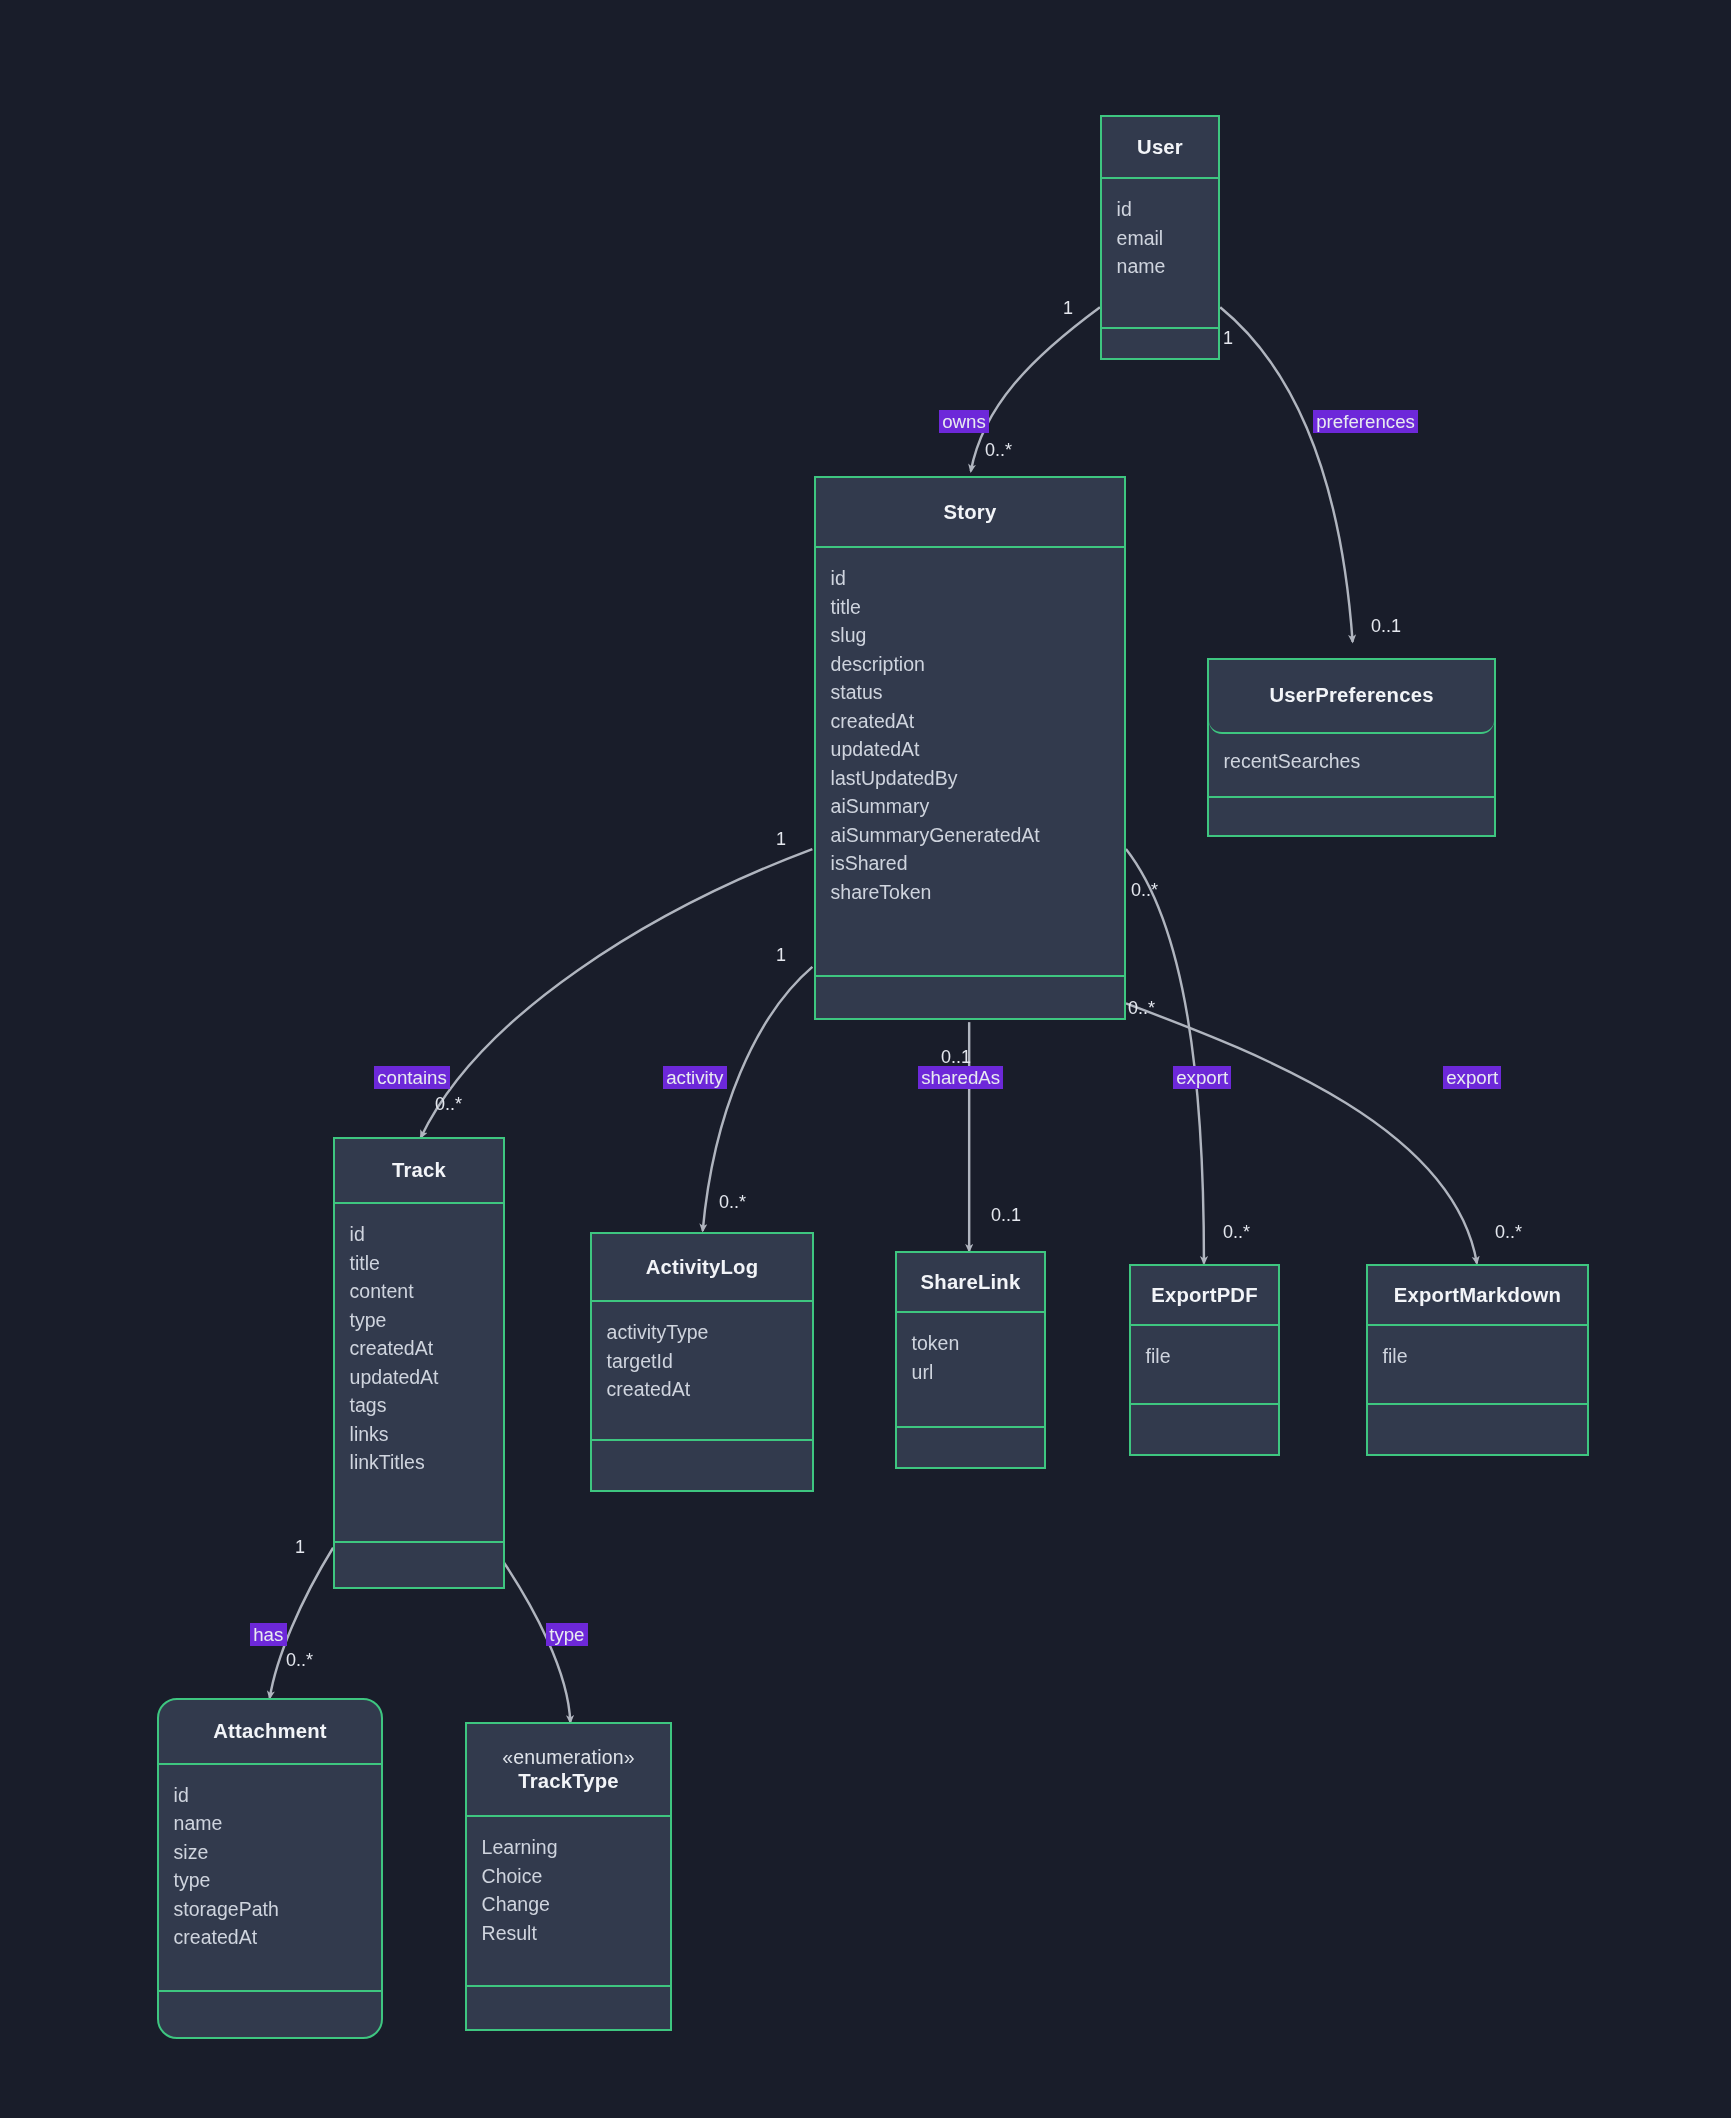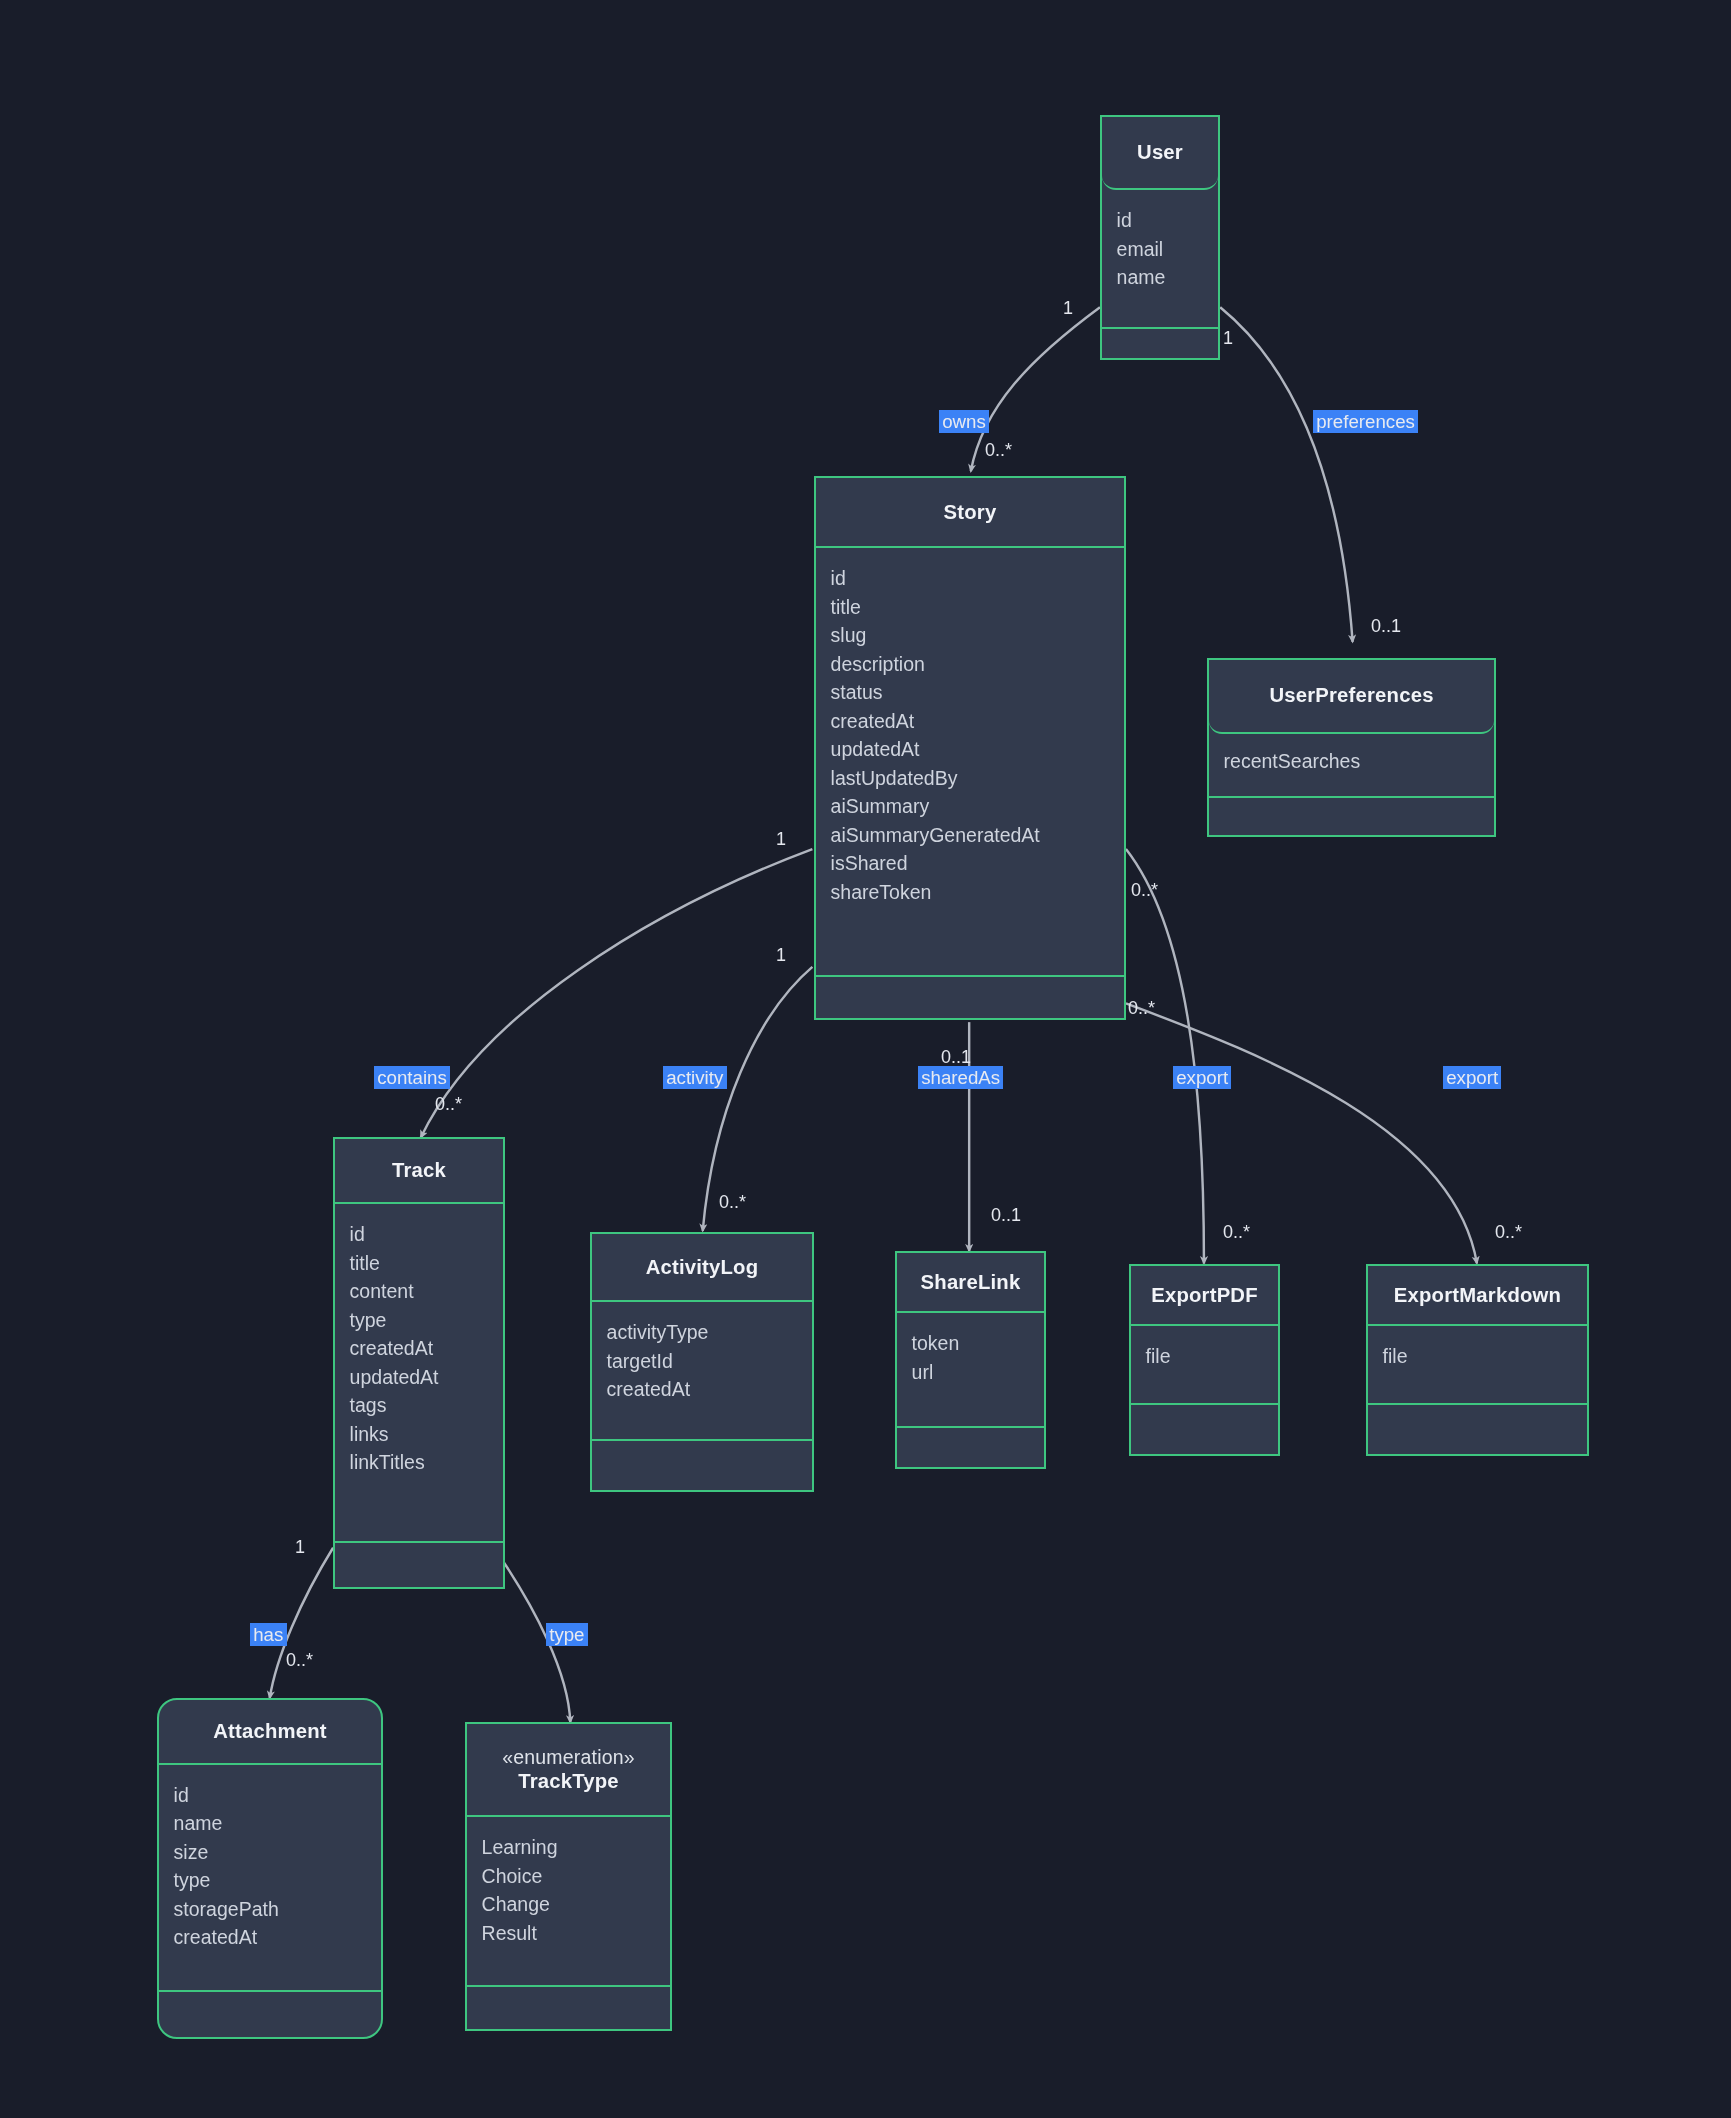--- a/index.html
+++ b/index.html
@@ -64,21 +64,21 @@
   }
   .uml-attrs .attr:last-child { margin-bottom: 0; }
   .uml-methods {
     box-sizing: border-box;
     flex: 0 0 auto;
   }
   .edge-label {
     position: absolute;
     color: #e8eaf0;
     font-size: 18.7px;
-    background: #3b82f6;
+    background: #6d28d9;
     padding: 0.8px 3.2px;
     white-space: nowrap;
     line-height: 1.15;
   }
   .mult-label {
     position: absolute;
     color: #e4e7ee;
     font-size: 18px;
     background: transparent;
     white-space: nowrap;
@@ -110,21 +110,21 @@
     <path d="M1386,1045 C1460,1140 1482,1330 1482,1555" fill="none" stroke="#b0b5bf" stroke-width="3" marker-end="url(#arrowhead)"></path>
 
     <path d="M1386,1235 C1560,1300 1790,1390 1818,1555" fill="none" stroke="#b0b5bf" stroke-width="3" marker-end="url(#arrowhead)"></path>
 
     <path d="M410,1905 C370,1970 340,2040 332,2090" fill="none" stroke="#b0b5bf" stroke-width="3" marker-end="url(#arrowhead)"></path>
 
     <path d="M608,1905 C660,1980 700,2060 702,2120" fill="none" stroke="#b0b5bf" stroke-width="3" marker-end="url(#arrowhead)"></path>
   </svg>
 
   <div class="uml-class" style="left:1100px; top:115px; width:120px; height:245px;">
-    <div class="uml-head" style="height:73px;border-radius:14px;">
+    <div class="uml-head" style="height:62px;">
       <span>User</span>
     </div>
     <div class="uml-attrs" style="height:138px;">
       <span class="attr">id</span>
       <span class="attr">email</span>
       <span class="attr">name</span>
     </div>
     <div class="uml-methods" style="height:29px;"></div>
   </div>
 

